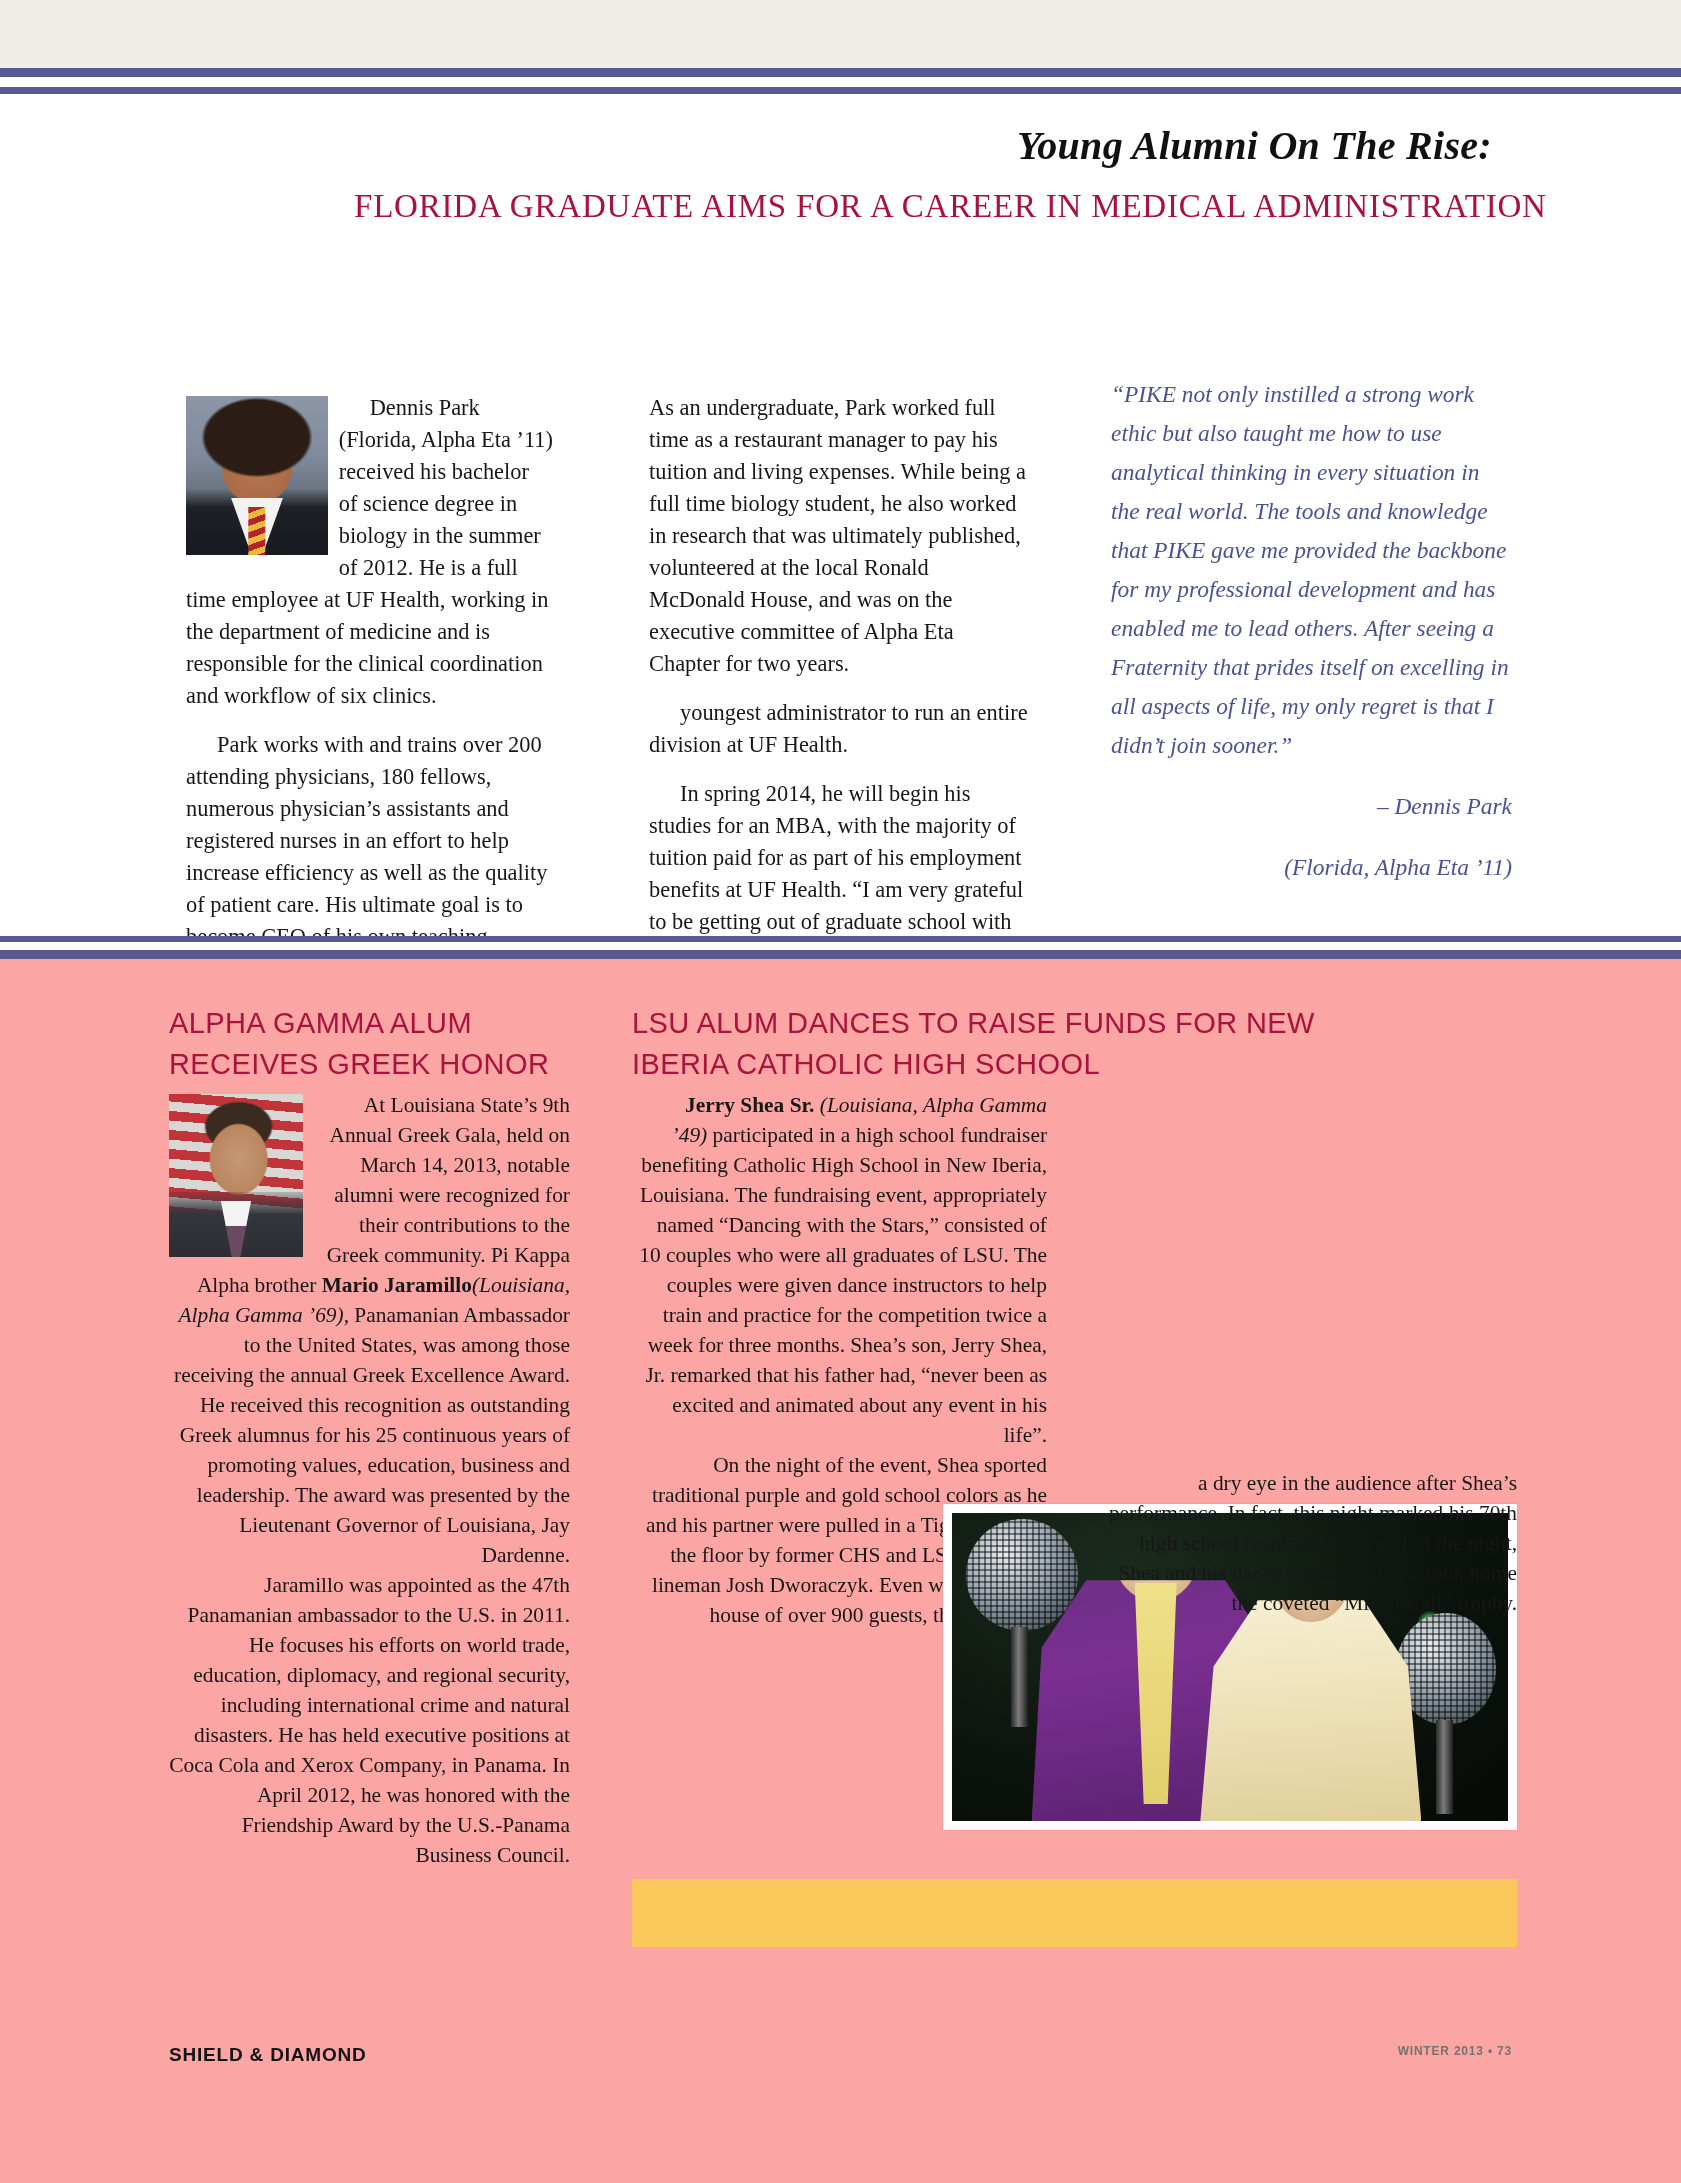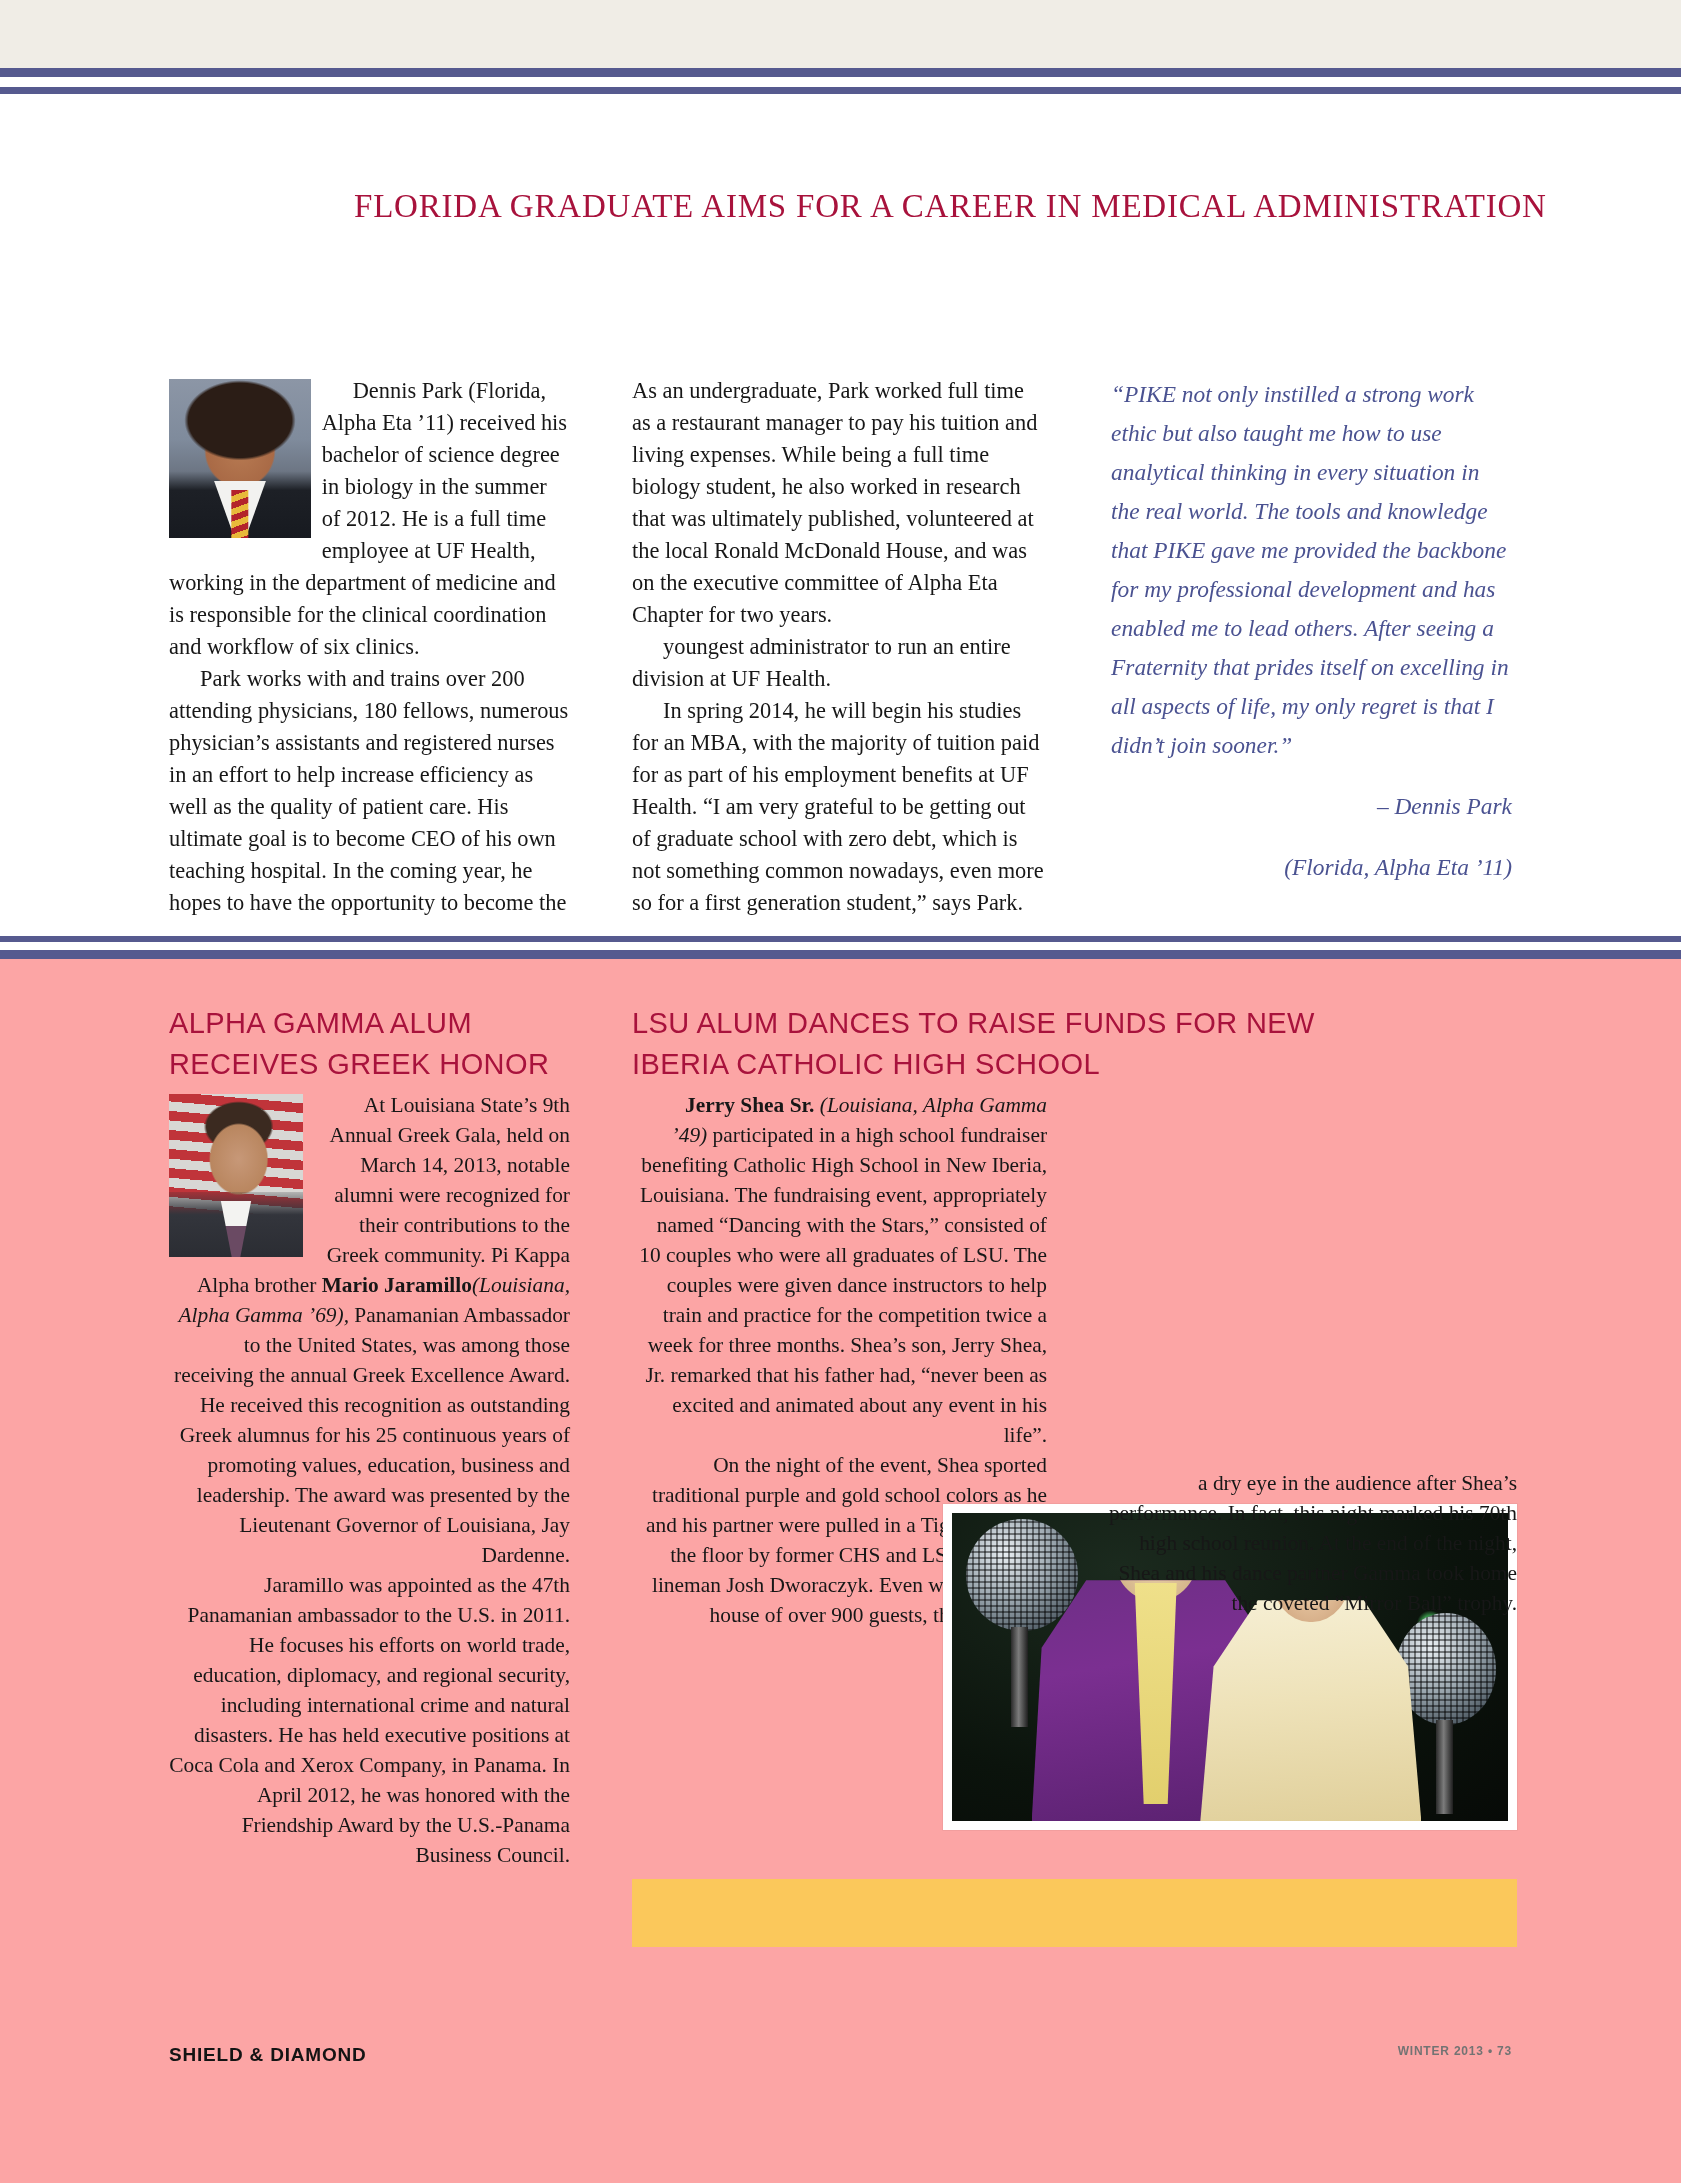--- a/index.html
+++ b/index.html
@@ -85,21 +85,21 @@
   
   .col {
     position: absolute;
     top: 281px;
     font-size: 22.4px;
     line-height: 32px;
     color: #171717;
     text-align: left;
     hyphens: none;
   }
-  .col p { margin: 0; }
+  .col p { margin: 17px; }
   .col p + p { text-indent: 31px; }
   .col p.first { text-indent: 31px; }
 
   #c1 { left: 169px;  width: 401px; }
   #c2 { left: 632px;  width: 415px; }
 
   .portrait-a {
     float: left;
     width: 142px;
     height: 159px;
@@ -375,20 +375,21 @@
 
 <div class="page">
 
   <div class="top-band"></div>
   <div class="rule-a"></div>
   <div class="rule-gap-a"></div>
   <div class="rule-b"></div>
 
   <div class="sec1">
 
+    <div class="kicker">Young Alumni On The Rise:</div>
 
     <div class="deck">FLORIDA GRADUATE AIMS FOR A CAREER IN MEDICAL ADMINISTRATION</div>
 
     <div class="col" id="c1">
       <p class="first">
         <span class="portrait-a"></span><span>Dennis Park (Florida, Alpha Eta ’11) received his bachelor of science degree in biology in the summer of 2012. He is a full time employee at UF Health, working in the department of medicine and is responsible for the clinical coordination and workflow of six clinics.</span>
       </p>
       <p><span>Park works with and trains over 200 attending physicians, 180 fellows, numerous physician’s assistants and registered nurses in an effort to help increase efficiency as well as the quality of patient care. His ultimate goal is to become CEO of his own teaching hospital. In the coming year, he hopes to have the opportunity to become the</span></p>
     </div>
 

